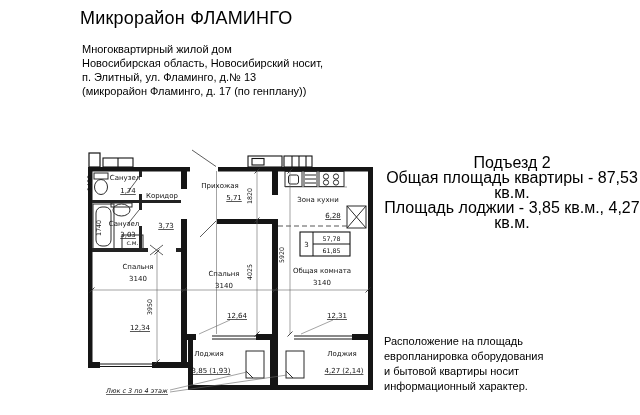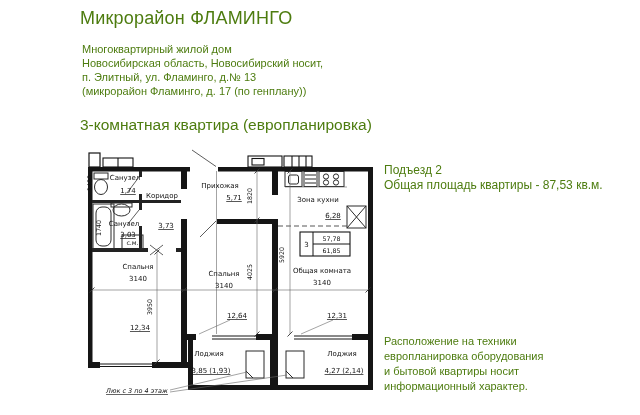--- a/index.html
+++ b/index.html
@@ -1,22 +1,22 @@
 <!DOCTYPE html>
 <html><head>
 <meta charset="utf-8">
 <style>
   html,body{margin:0;padding:0;background:#fff;}
   .page{position:relative;width:640px;height:415px;background:#fff;overflow:hidden;
-        font-family:"Liberation Sans",sans-serif;color:#4d7c0f;}
+        font-family:"Liberation Sans",sans-serif;color:#000000;}
   .title{position:absolute;left:80px;top:8px;font-size:18px;letter-spacing:.2px;}
   .addr{position:absolute;left:82px;top:42px;font-size:11px;line-height:14px;}
   .addr span{display:block;}
   .subtitle{position:absolute;left:80px;top:116px;font-size:15.5px;}
-  .info{position:absolute;left:384px;top:163px;font-size:12px;line-height:15px;}
+  .info{position:absolute;left:384px;top:155px;font-size:16px;line-height:15px;text-align:center;}
   .info span{display:block;}
   .note{position:absolute;left:384px;top:334px;font-size:11px;line-height:15px;}
   .note span{display:block;}
   svg{position:absolute;left:0;top:0;}
   .w{fill:#151515;}
   .p{fill:#222;}
   .fx{fill:none;stroke:#2a2a2a;stroke-width:1;}
   .thin{stroke:#666;stroke-width:.6;fill:none;}
   .tick{stroke:#333;stroke-width:.9;}
   .door{stroke:#333;stroke-width:.8;fill:none;}
@@ -34,29 +34,29 @@
 
   <div class="title">Микрорайон ФЛАМИНГО</div>
 
   <div class="addr">
     <span>Многоквартирный жилой дом</span>
     <span>Новосибирская область, Новосибирский носит,</span>
     <span>п. Элитный, ул. Фламинго, д.№ 13</span>
     <span>(микрорайон Фламинго, д. 17 (по генплану))</span>
   </div>
 
-  <div class="subtitle">3-комнатная квартира (европланировка)</div>
 
   <div class="info">
     <span>Подъезд 2</span>
     <span>Общая площадь квартиры - 87,53 кв.м.</span>
+    <span>Площадь лоджии - 3,85 кв.м., 4,27 кв.м.</span>
   </div>
 
   <div class="note">
-    <span>Расположение на техники</span>
+    <span>Расположение на площадь</span>
     <span>европланировка оборудования</span>
     <span>и бытовой квартиры носит</span>
     <span>информационный характер.</span>
   </div>
 
   <svg width="640" height="415" viewBox="0 0 640 415">
 
     <g>
       <rect class="w" x="88" y="167" width="102" height="4.5"></rect>
       <rect class="w" x="218" y="167" width="154" height="4.5"></rect>

